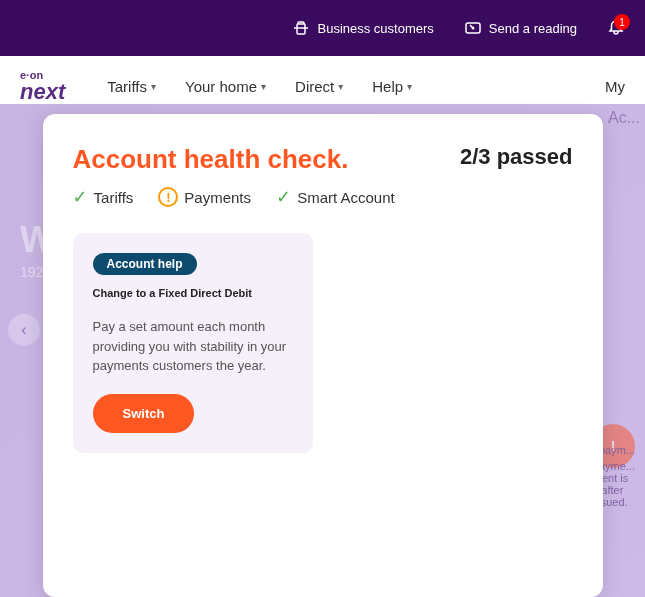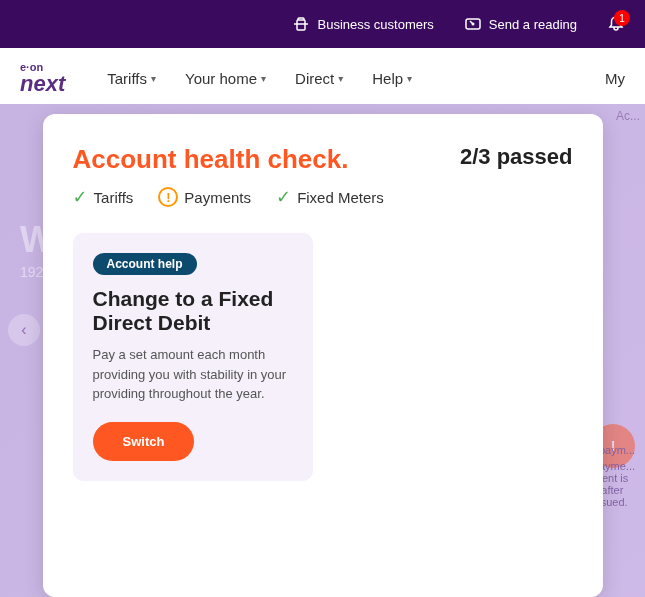--- a/index.html
+++ b/index.html
@@ -8,21 +8,21 @@
       width: 645px;
       height: 597px;
       overflow: hidden;
       position: relative;
       background: #e8e0f0;
     }
 
     
     .top-bar {
       background: #3a0a5e;
-      height: 48px;
+      height: 56px;
       display: flex;
       align-items: center;
       justify-content: flex-end;
       padding: 0 20px;
       gap: 30px;
     }
     .top-bar-item {
       display: flex;
       align-items: center;
       gap: 7px;
@@ -218,24 +218,24 @@
       background: #0c4a6e;
       color: white;
       border-radius: 20px;
       padding: 4px 14px;
       font-size: 12px;
       font-weight: bold;
       display: inline-block;
       margin-bottom: 12px;
     }
     .info-heading {
-      font-size: 21px;
+      font-size: 11px;
       font-weight: bold;
       color: #222;
-      margin-bottom: 10px;
+      margin-bottom: 18px;
     }
     .info-text {
       font-size: 13px;
       color: #555;
       line-height: 1.5;
       margin-bottom: 18px;
     }
     .switch-btn {
       background: #ff5722;
       color: white;
@@ -324,21 +324,21 @@
       <span>Help</span>
       <span class="chevron">▾</span>
     </div>
   </div>
   <div class="nav-my">My</div>
 </div>
 
 <div class="page-bg">
   <div class="bg-text">Wo...</div>
   <div class="bg-address">192 G...</div>
-  <div style="position:absolute;top:5px;right:5px;font-size:12px;color:#3a0a5e;opacity:0.7">Ac...</div>
+  <div style="position:absolute;top:5px;right:5px;font-size:16px;color:#3a0a5e;opacity:0.7">Ac...</div>
 
   <div style="position:absolute;top:210px;left:8px;width:32px;height:32px;border-radius:50%;background:rgba(255,255,255,0.5);display:flex;align-items:center;justify-content:center;cursor:pointer;color:#5a2d82;font-size:16px;">‹</div>
 
   <div style="position:absolute;top:210px;right:65px;width:32px;height:32px;border-radius:50%;background:rgba(255,255,255,0.5);display:flex;align-items:center;justify-content:center;cursor:pointer;color:#5a2d82;font-size:16px;">›</div>
 
   <div class="orange-circle">
     <svg width="22" height="22" viewBox="0 0 22 22" fill="none">
       <circle cx="11" cy="11" r="9" fill="#ff5722"></circle>
       <text x="11" y="16" text-anchor="middle" fill="white" font-size="14" font-weight="bold">!</text>
     </svg>
@@ -367,24 +367,24 @@
       <div class="status-item">
         <span class="check-green">✓</span>
         <span>Tariffs</span>
       </div>
       <div class="status-item">
         <span class="check-warning">!</span>
         <span>Payments</span>
       </div>
       <div class="status-item">
         <span class="check-green" style="color:#4caf50;">✓</span>
-        <span>Fixed Meters</span>
+        <span>Smart Account</span>
       </div>
     </div>
 
     <div class="info-card">
       <div class="info-badge">Account help</div>
       <div class="info-heading">Change to a Fixed Direct Debit</div>
-      <div class="info-text">Pay a set amount each month providing you with stability in your providing throughout the year.</div>
+      <div class="info-text">Pay a set amount each month providing you with stability in your payments customers the year.</div>
       <button class="switch-btn">Switch</button>
     </div>
   </div>
 </div>
 
 </body></html>

